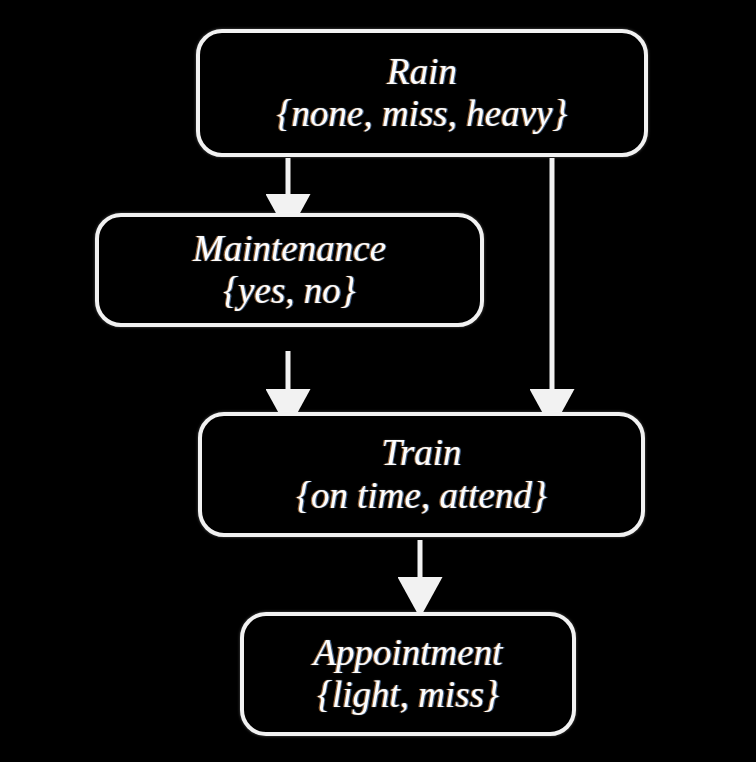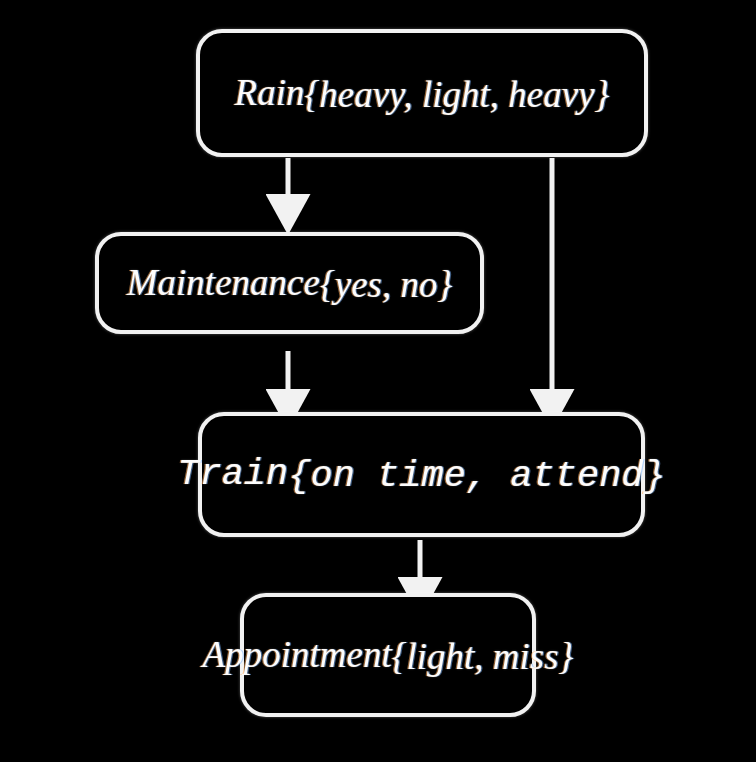--- a/index.html
+++ b/index.html
@@ -32,20 +32,21 @@
   }
 
   
   .node {
     position: absolute;
     box-sizing: border-box;
     background: #000000;
     border: 4px solid #f2f2f2;
     border-radius: 26px;
     display: flex;
+    flex-direction: column;
     align-items: center;
     justify-content: center;
     text-align: center;
     color: #ffffff;
     box-shadow: 0 0 3px rgba(255,255,255,0.35);
   }
 
   .node-name,
   .node-states {
     display: block;
@@ -59,23 +60,23 @@
       -1.2px 0 0 rgba(255,170,90,0.55),
        1.2px 0 0 rgba(120,180,255,0.50),
        0 0 2px rgba(255,255,255,0.25);
   }
 
   .node-name   { font-size: 37px; }
   .node-states { font-size: 37px; margin-top: 4px; }
 
   
   #node-rain         { left: 196px; top:  29px; width: 452px; height: 128px; }
-  #node-maintenance  { left:  95px; top: 232px; width: 389px; height: 102px; text-align: right; }
-  #node-train        { left: 198px; top: 412px; width: 447px; height: 125px; font-family: Liberation Mono, monospace; }
-  #node-appointment  { left: 240px; top: 593px; width: 296px; height: 124px; }
+  #node-maintenance  { left:  95px; top: 213px; width: 389px; height: 114px; text-align: right; }
+  #node-train        { left: 198px; top: 412px; width: 447px; height: 125px; }
+  #node-appointment  { left: 240px; top: 612px; width: 336px; height: 124px; }
 </style>
 </head>
 <body>
 
 <div id="diagram">
 
   <svg id="edge-layer" viewBox="0 0 756 762" width="756" height="762">
     <defs>
       <marker id="arrowhead" markerWidth="9" markerHeight="9" refX="1.0" refY="4.5" orient="auto" markerUnits="strokeWidth">
         <path d="M0,0 L0,9 L8.2,4.5 z" fill="#f2f2f2"></path>
@@ -86,21 +87,21 @@
 
     <line x1="552" y1="158" x2="552" y2="394" stroke="#f2f2f2" stroke-width="5" marker-end="url(#arrowhead)"></line>
 
     <line x1="288" y1="351" x2="288" y2="394" stroke="#f2f2f2" stroke-width="5" marker-end="url(#arrowhead)"></line>
 
     <line x1="420" y1="540" x2="420" y2="582" stroke="#f2f2f2" stroke-width="5" marker-end="url(#arrowhead)"></line>
   </svg>
 
   <div class="node" id="node-rain">
     <span class="node-name">Rain</span>
-    <span class="node-states">{heavy, light, heavy}</span>
+    <span class="node-states">{none, miss, heavy}</span>
   </div>
 
   <div class="node" id="node-maintenance">
     <span class="node-name">Maintenance</span>
     <span class="node-states">{yes, no}</span>
   </div>
 
   <div class="node" id="node-train">
     <span class="node-name">Train</span>
     <span class="node-states">{on time, attend}</span>

